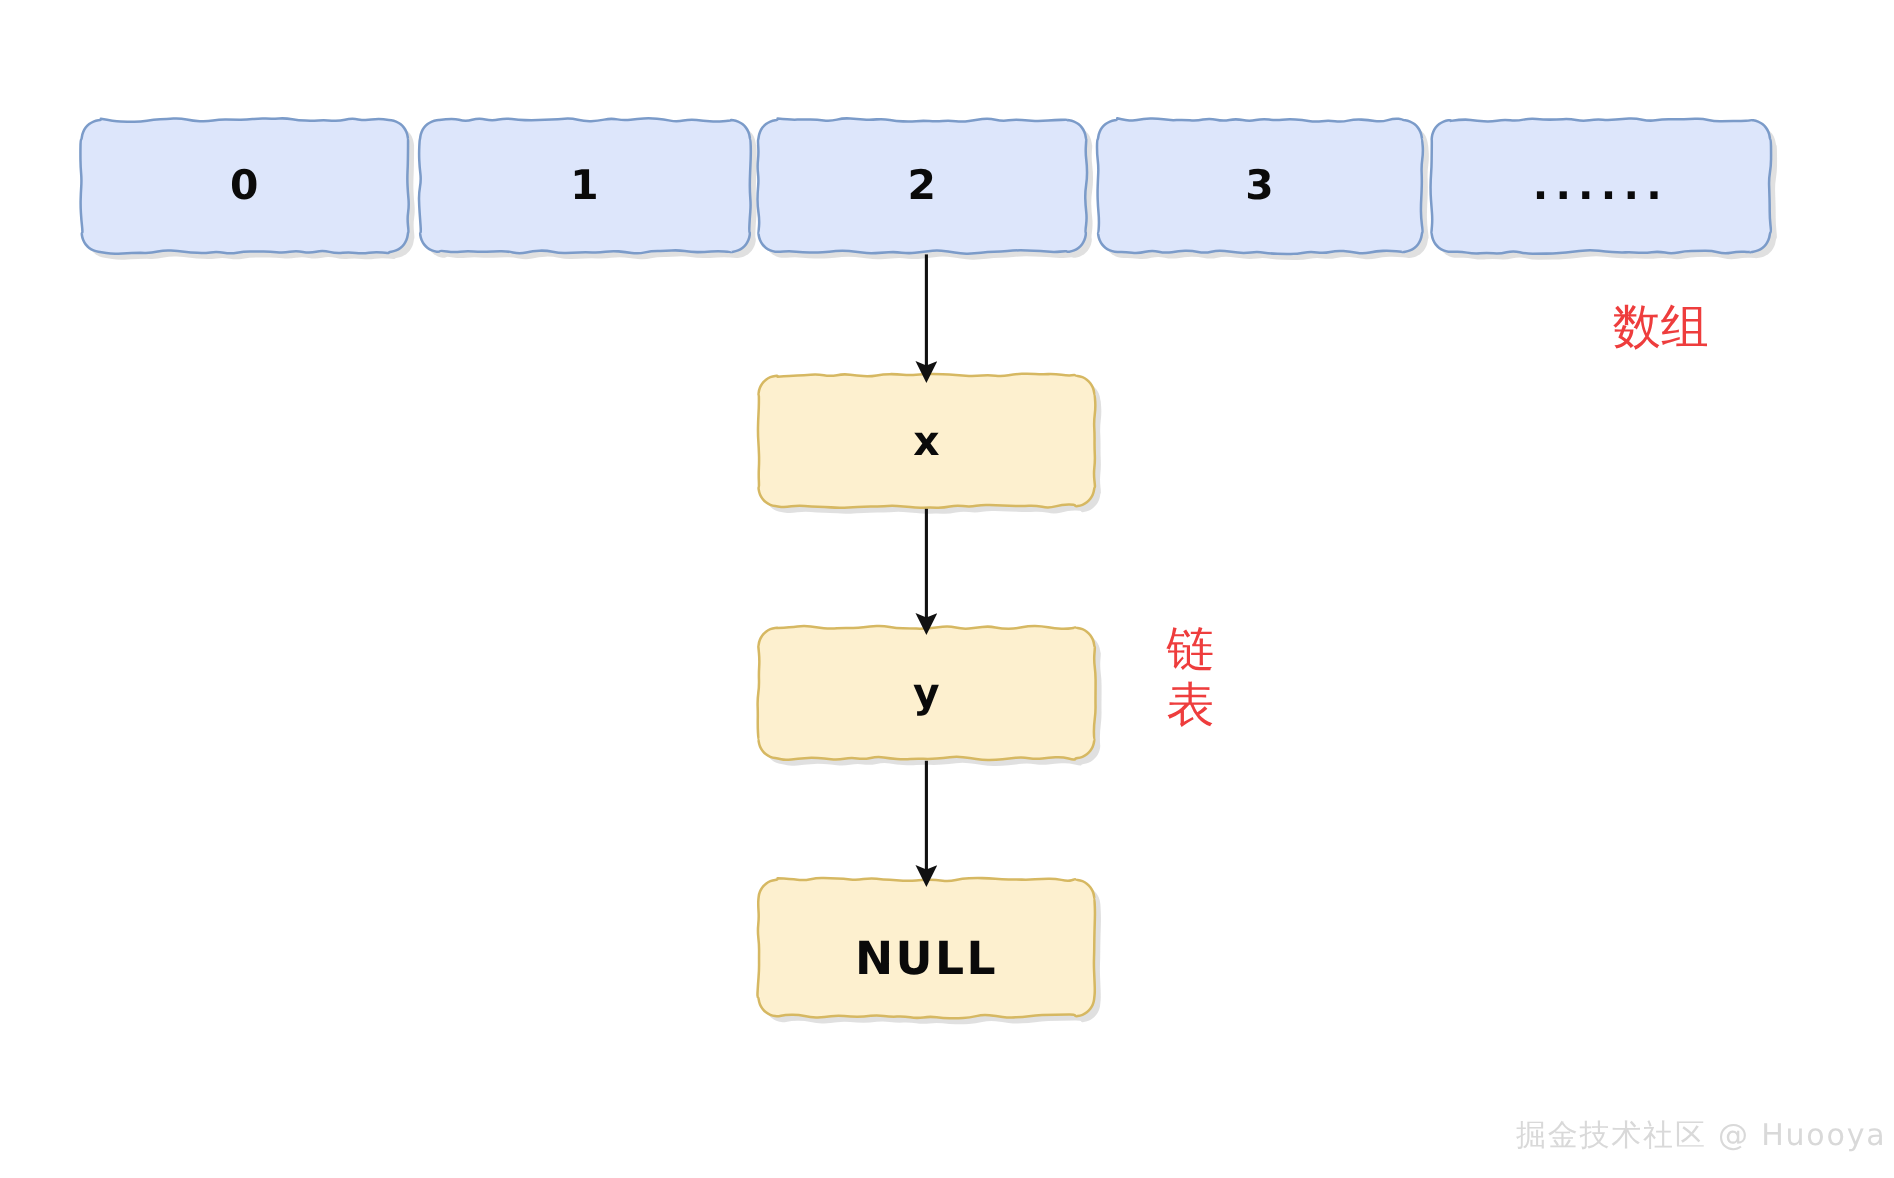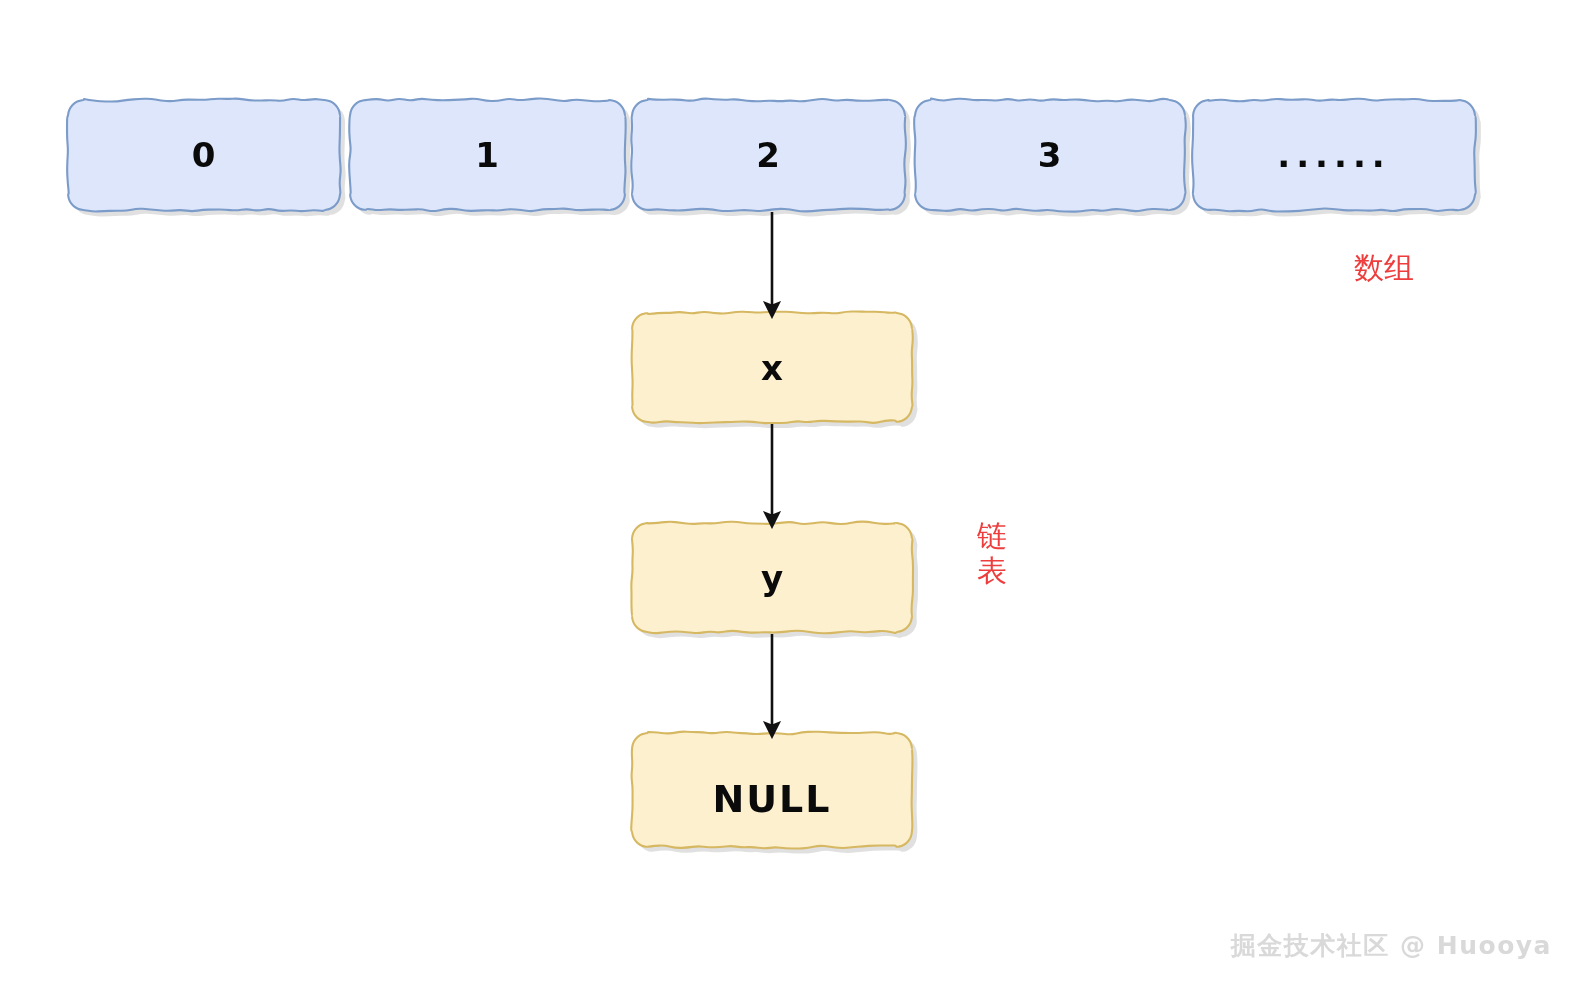--- a/index.html
+++ b/index.html
@@ -51,21 +51,21 @@
   .dots-label {
     font-size: 34px;
     letter-spacing: 6px;
     line-height: 1;
     padding-bottom: 14px;
   }
 
   .side-label {
     position: absolute;
     color: #ee3d3d;
-    font-size: 30px;
+    font-size: 40px;
     font-weight: 500;
     line-height: 1.18;
     text-align: center;
     white-space: pre-line;
     font-family: "DejaVu Sans", "Liberation Sans", sans-serif;
   }
 
   #label-array {
     left: 1339px;
     top: 250px;
@@ -73,28 +73,27 @@
   }
 
   #label-linkedlist {
     left: 962px;
     top: 518px;
     width: 60px;
   }
 
   #watermark {
     position: absolute;
-    right: 26px;
+    right: 6px;
     bottom: 20px;
     color: #d9d9d9;
     font-size: 25px;
     letter-spacing: 1.5px;
     white-space: nowrap;
     font-family: "DejaVu Sans", "Liberation Sans", sans-serif;
-    font-weight: bold;
   }
 </style>
 </head>
 <body>
 
 <svg id="canvas" viewBox="0 0 1578 982" xmlns="http://www.w3.org/2000/svg" aria-hidden="true">
   <defs>
     <filter id="softshadow" x="-30%" y="-30%" width="180%" height="190%">
       <feDropShadow dx="5" dy="5" stdDeviation="3" flood-color="#9a9a9a" flood-opacity="0.45"></feDropShadow>
     </filter>

